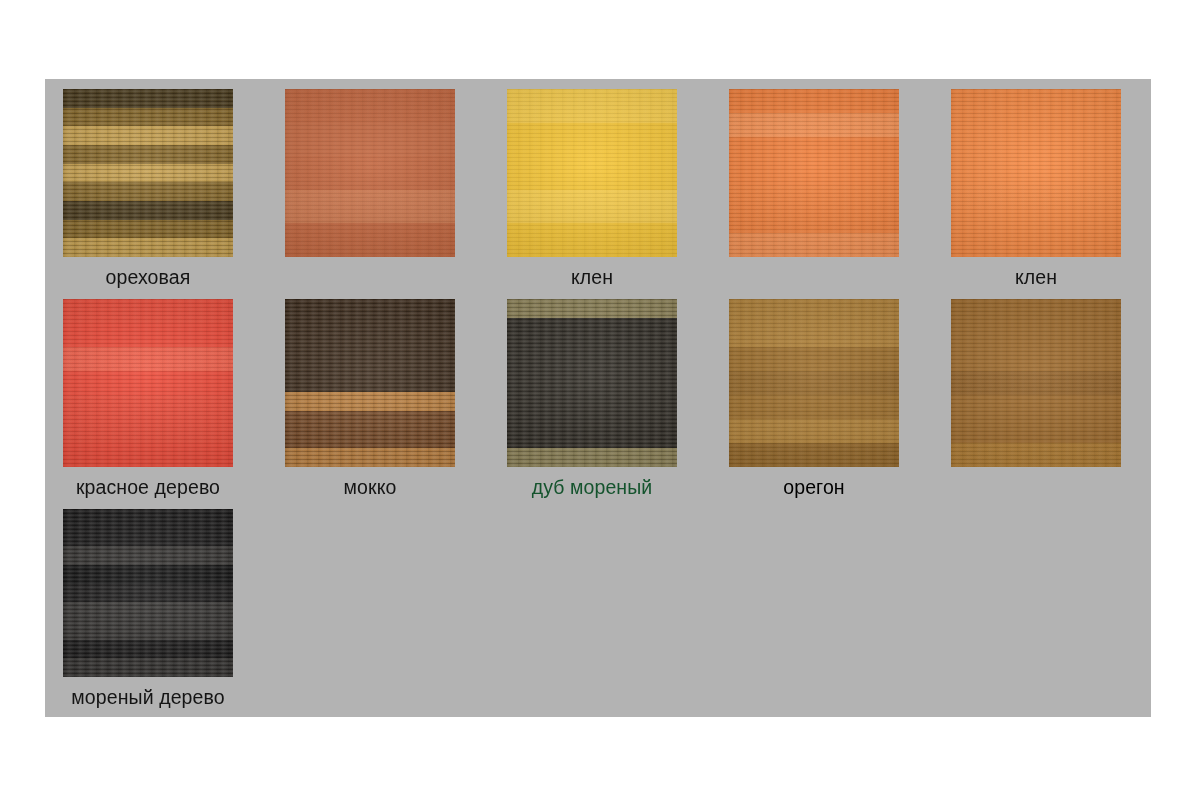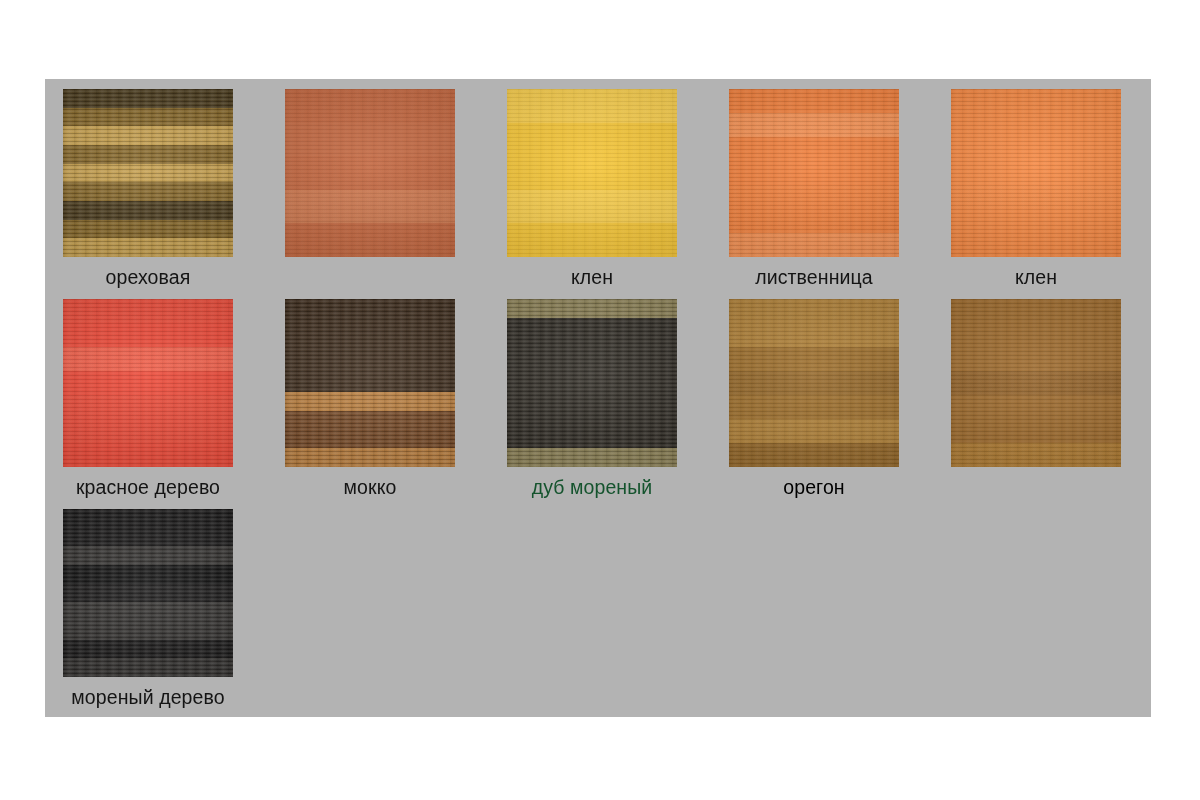--- a/index.html
+++ b/index.html
@@ -82,21 +82,20 @@
           <div class="grain3" style="background: repeating-linear-gradient(to right, rgba(0, 0, 0, 0.03) 0px, rgba(0, 0, 0, 0) 3px, rgba(255, 255, 255, 0.024) 6px, rgba(0, 0, 0, 0) 11px), radial-gradient(120% 90% at 50% 45%, rgba(255, 255, 255, 0.1), rgba(0, 0, 0, 0.16));"></div>
         </div>
         <div class="swatch-label" style="color: rgb(20, 20, 20);">клен</div>
       </div>
       <div class="swatch-cell">
         <div class="swatch-chip" style="background: rgb(240, 122, 52);">
           <div class="grain" style="background: linear-gradient(rgb(240, 122, 52) 0%, rgb(240, 122, 52) 14.29%, rgb(247, 154, 94) 14.29%, rgb(247, 154, 94) 28.57%, rgb(240, 122, 52) 28.57%, rgb(240, 122, 52) 42.86%, rgb(240, 122, 52) 42.86%, rgb(240, 122, 52) 57.14%, rgb(239, 124, 54) 57.14%, rgb(239, 124, 54) 71.43%, rgb(239, 124, 54) 71.43%, rgb(239, 124, 54) 85.71%, rgb(247, 154, 94) 85.71%, rgb(247, 154, 94) 100%); opacity: 0.55;"></div>
           <div class="grain2" style="background: repeating-linear-gradient(rgba(0, 0, 0, 0.22) 0px, rgba(0, 0, 0, 0) 1px, rgba(255, 255, 255, 0.08) 2px, rgba(0, 0, 0, 0) 4px);"></div>
           <div class="grain3" style="background: repeating-linear-gradient(to right, rgba(0, 0, 0, 0.047) 0px, rgba(0, 0, 0, 0) 3px, rgba(255, 255, 255, 0.035) 6px, rgba(0, 0, 0, 0) 11px), radial-gradient(120% 90% at 50% 45%, rgba(255, 255, 255, 0.1), rgba(0, 0, 0, 0.16));"></div>
         </div>
-        <div class="swatch-label" style="color: rgb(20, 20, 20);">лиственница</div>
       </div>
       <div class="swatch-cell">
         <div class="swatch-chip" style="background: rgb(245, 131, 58);">
           <div class="grain" style="background: linear-gradient(rgb(245, 131, 58) 0%, rgb(245, 131, 58) 14.29%, rgb(245, 131, 58) 14.29%, rgb(245, 131, 58) 28.57%, rgb(245, 131, 58) 28.57%, rgb(245, 131, 58) 42.86%, rgb(245, 131, 58) 42.86%, rgb(245, 131, 58) 57.14%, rgb(244, 132, 60) 57.14%, rgb(244, 132, 60) 71.43%, rgb(245, 131, 58) 71.43%, rgb(245, 131, 58) 85.71%, rgb(245, 131, 58) 85.71%, rgb(245, 131, 58) 100%); opacity: 0.55;"></div>
           <div class="grain2" style="background: repeating-linear-gradient(rgba(0, 0, 0, 0.22) 0px, rgba(0, 0, 0, 0) 1px, rgba(255, 255, 255, 0.08) 2px, rgba(0, 0, 0, 0) 4px);"></div>
           <div class="grain3" style="background: repeating-linear-gradient(to right, rgba(0, 0, 0, 0.047) 0px, rgba(0, 0, 0, 0) 3px, rgba(255, 255, 255, 0.035) 6px, rgba(0, 0, 0, 0) 11px), radial-gradient(120% 90% at 50% 45%, rgba(255, 255, 255, 0.1), rgba(0, 0, 0, 0.16));"></div>
         </div>
         <div class="swatch-label" style="color: rgb(20, 20, 20);">клен</div>
       </div>
       <div class="swatch-cell">

